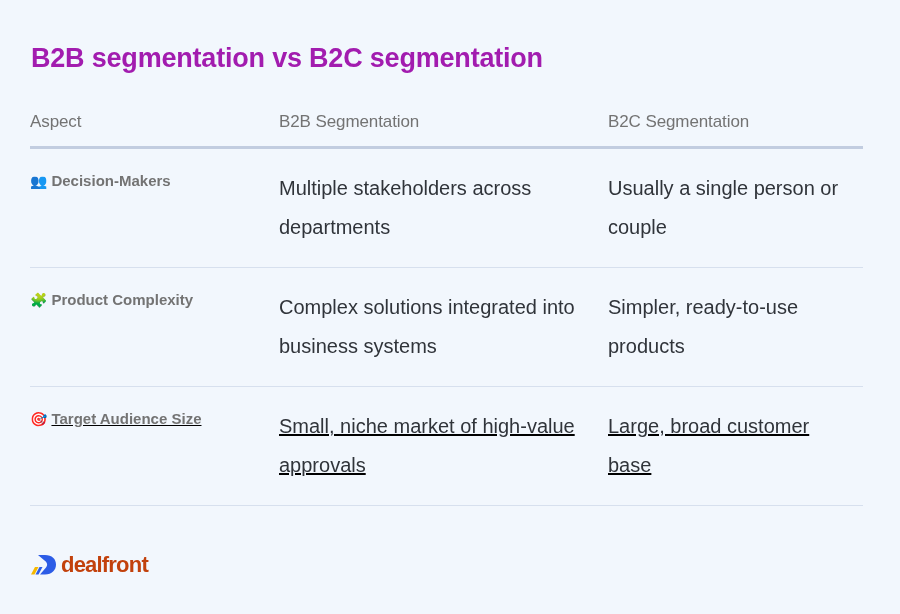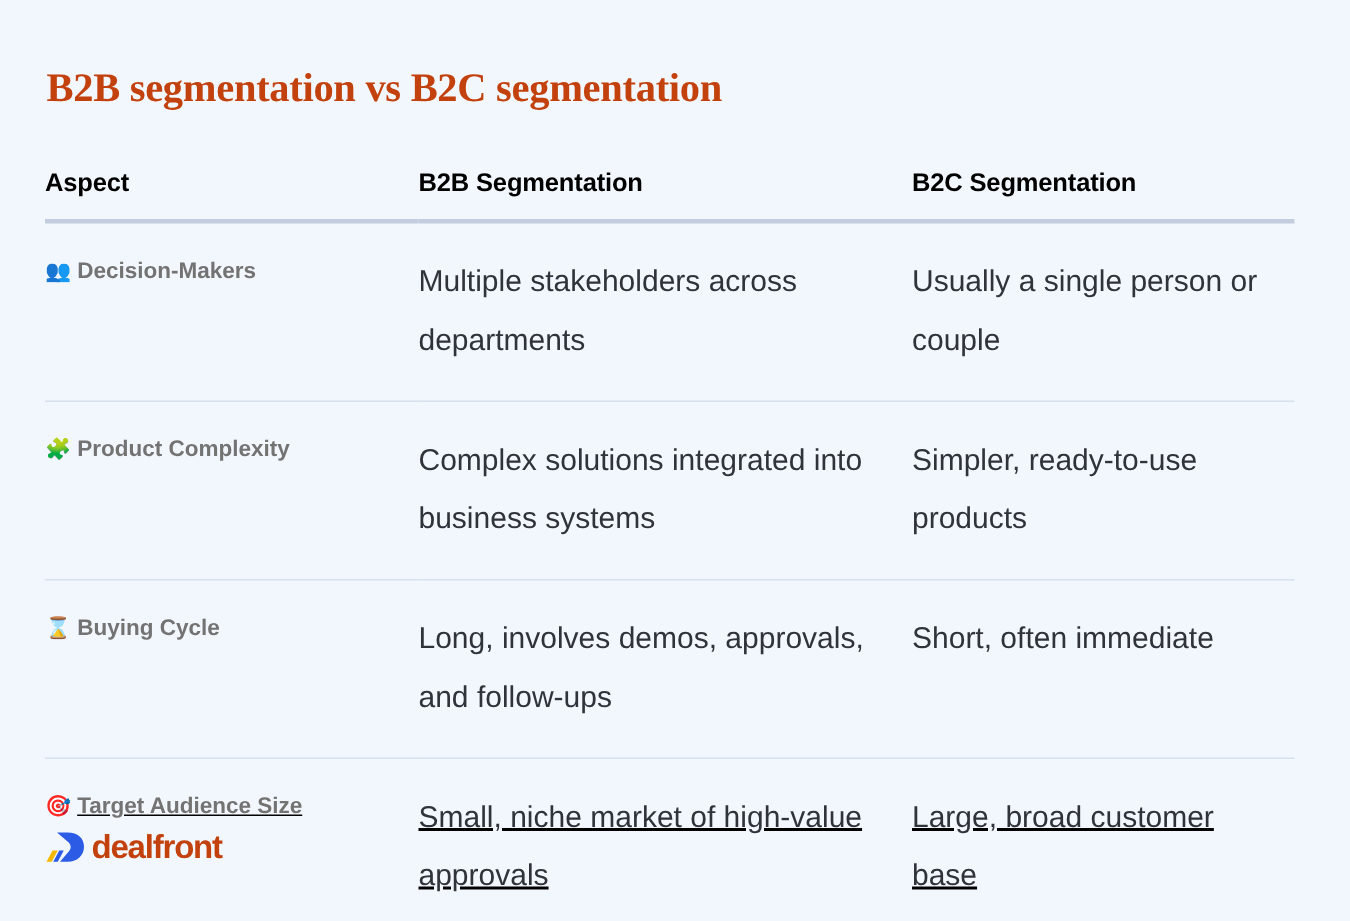--- a/index.html
+++ b/index.html
@@ -20,43 +20,42 @@
     height: 614px;
     background: #f2f7fd;
     box-sizing: border-box;
     padding: 0 30px;
   }
 
   
   .title {
     font-size: 27px;
     font-weight: bold;
-    color: #c2410c;
+    color: #a21caf;
     letter-spacing: -0.2px;
     padding-top: 43px;
     margin: 0 0 38px 1px;
     line-height: 1.15;
-    font-family: Liberation Serif, serif;
   }
 
   
   .cmp-table {
     width: 833px;
     border-collapse: collapse;
     table-layout: fixed;
   }
   .cmp-table col.c-aspect { width: 249px; }
   .cmp-table col.c-b2b    { width: 329px; }
   .cmp-table col.c-b2c    { width: 255px; }
 
   .cmp-table thead th {
     text-align: left;
     font-size: 17px;
-    font-weight: bold;
-    color: #000000;
+    font-weight: normal;
+    color: #737373;
     padding: 0 0 14px 0;
     vertical-align: bottom;
     letter-spacing: -0.1px;
   }
   .cmp-table thead tr {
     border-bottom: 3px solid #c2cde0;
   }
 
   .cmp-table tbody tr {
     border-bottom: 1.5px solid #d7e0ee;
@@ -147,27 +146,20 @@
 
       <tr>
         <td class="aspect-cell">
           <span class="aspect-emoji">🧩</span><span>Product Complexity</span>
         </td>
         <td class="b2b-cell">Complex solutions integrated into business systems</td>
         <td class="b2c-cell">Simpler, ready-to-use products</td>
       </tr>
 
 
-      <tr>
-        <td class="aspect-cell">
-          <span class="aspect-emoji">⌛</span><span>Buying Cycle</span>
-        </td>
-        <td class="b2b-cell">Long, involves demos, approvals, and follow-ups</td>
-        <td class="b2c-cell">Short, often immediate</td>
-      </tr>
 
       <tr>
         <td class="aspect-cell">
           <span class="aspect-emoji">🎯</span><span>Target Audience Size</span>
         </td>
         <td class="b2b-cell">Small, niche market of high-value approvals</td>
         <td class="b2c-cell">Large, broad customer base</td>
       </tr>
 
     </tbody>

